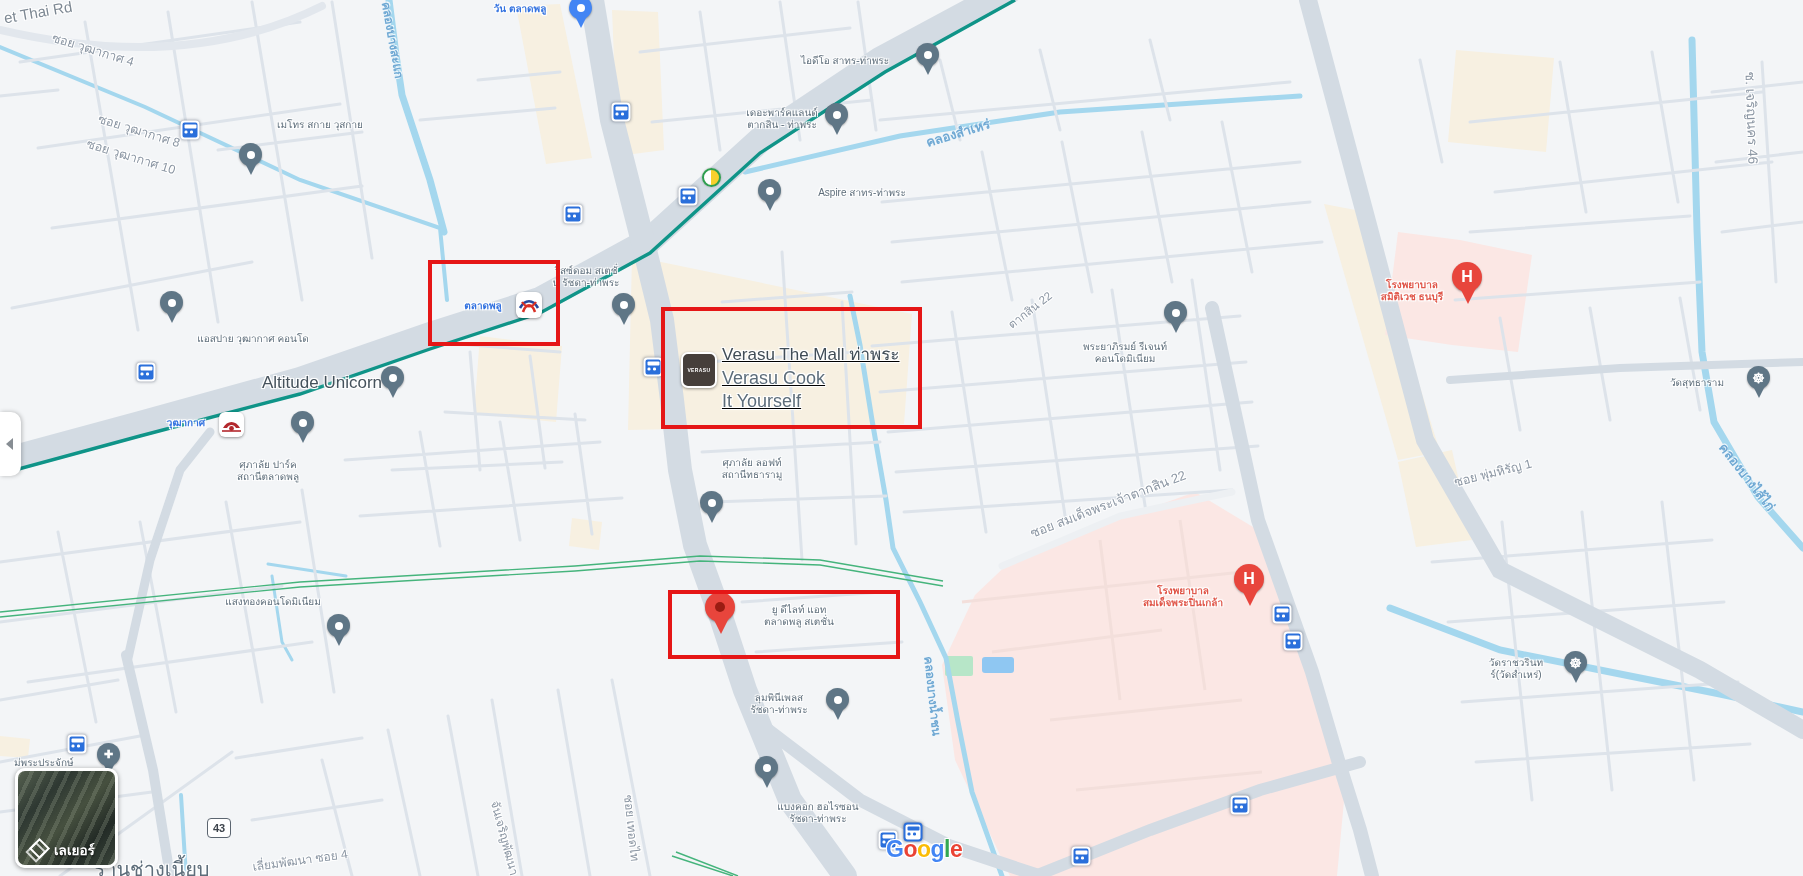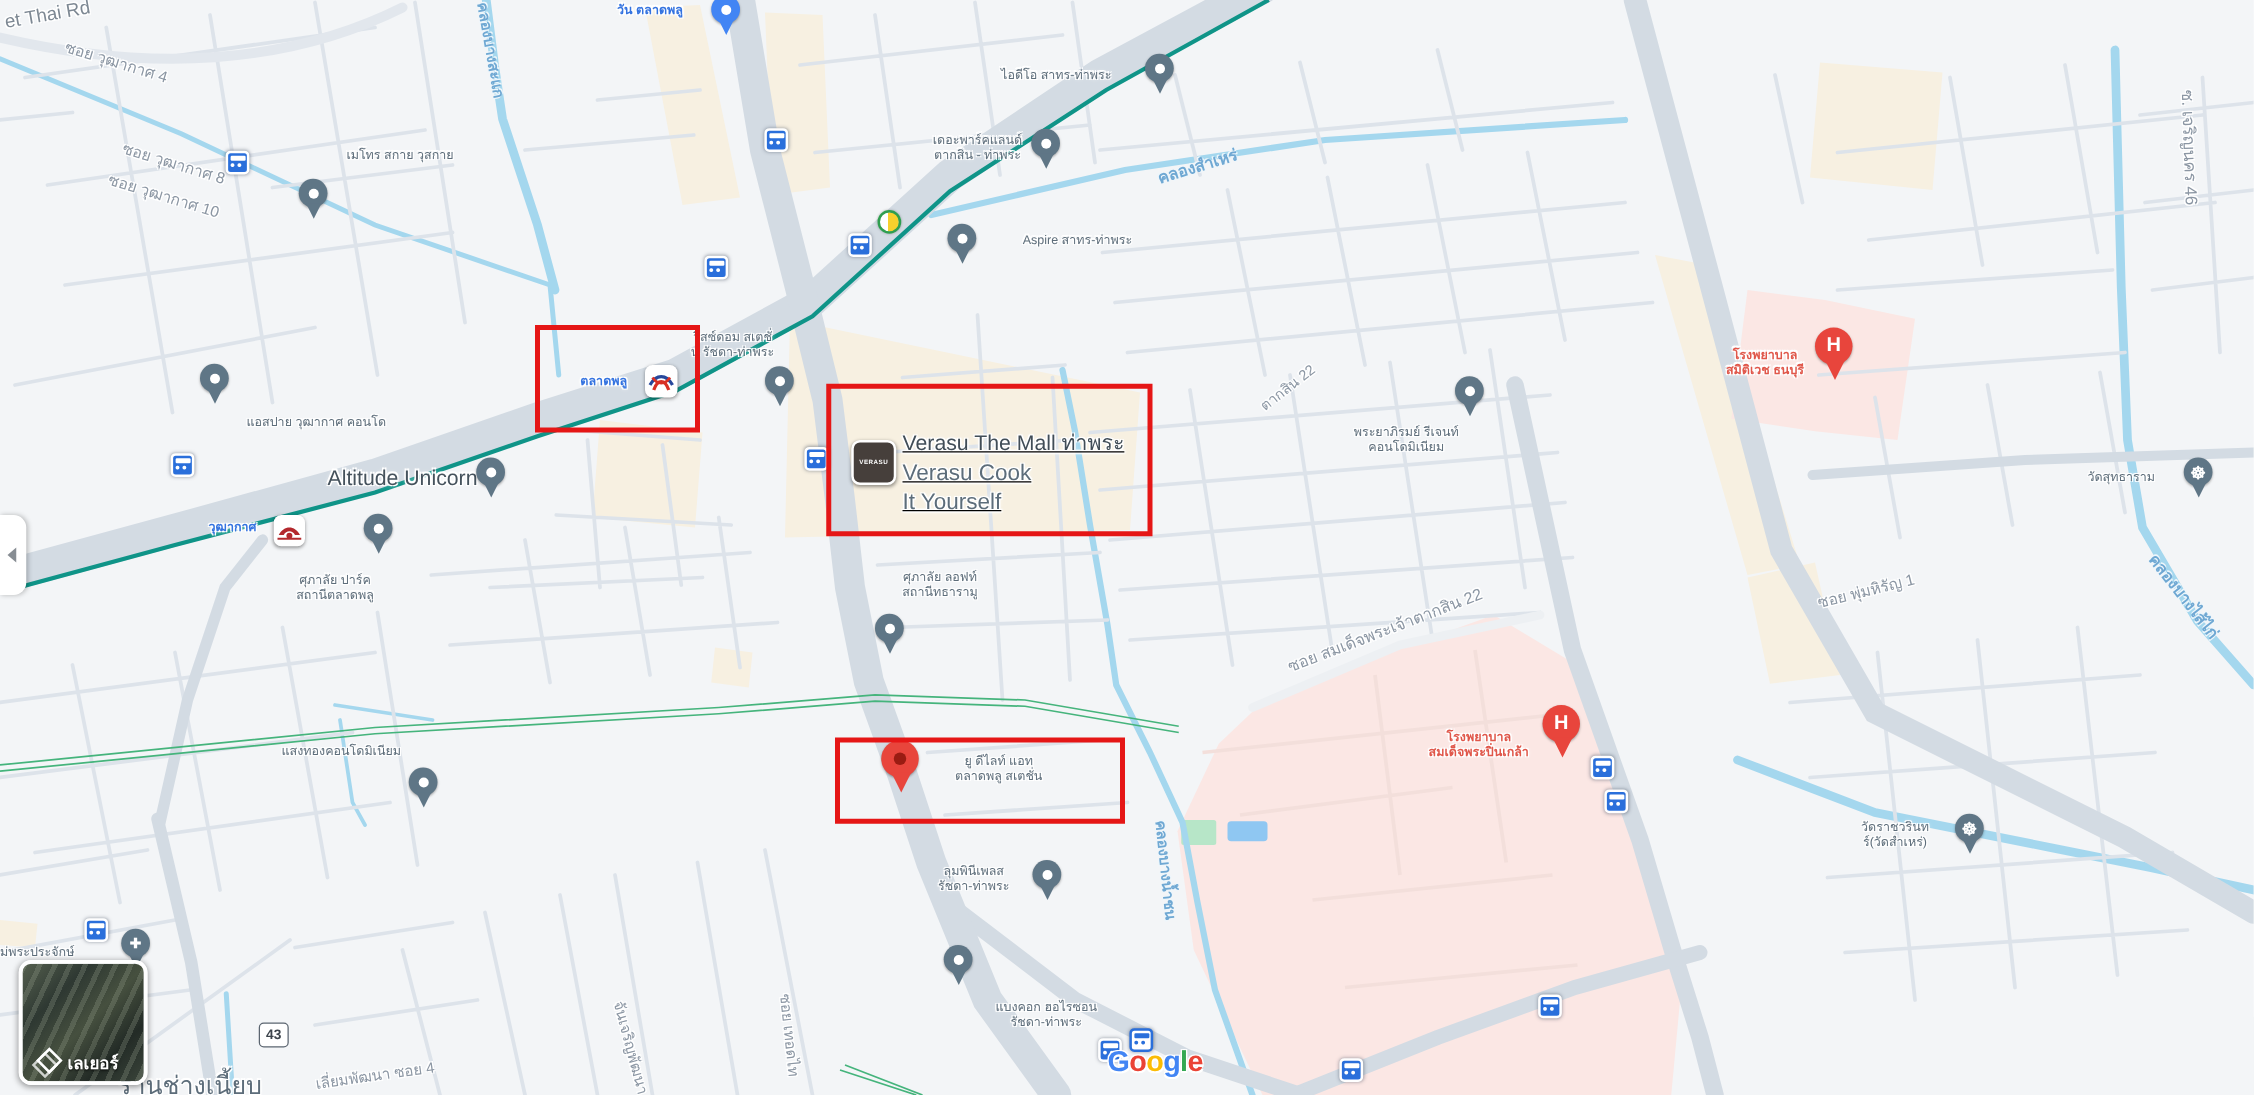--- a/index.html
+++ b/index.html
@@ -4,21 +4,21 @@
 <style>
   html,body{margin:0;padding:0;background:#fff;font-family:"Liberation Sans",sans-serif;}
   #stage{position:relative;width:1803px;height:876px;overflow:hidden;background:#f3f5f7;}
   #stage svg{position:absolute;left:0;top:0;z-index:0;}
   .lbl{position:absolute;z-index:10;transform:translate(-50%,-50%);font-size:10px;line-height:1.22;
        color:#5d6d7a;font-weight:500;text-align:center;white-space:pre-line;
        text-shadow:-1px -1px 0 #fff,1px -1px 0 #fff,-1px 1px 0 #fff,1px 1px 0 #fff,0 0 4px #fff;}
   .lbl.blue{color:#3473e0;font-weight:700;}
   .lbl.red{color:#e0574a;font-weight:700;}
   .lbl.dark{color:#45525c;font-size:17px;}
-  .lbl.leftcut{transform:translate(0,-50%);text-align:left;}
+  .lbl.leftcut{transform:translate(0,-50%);text-align:left;margin-left:14px;}
   .street{position:absolute;z-index:9;font-size:12.5px;color:#8b96a3;font-weight:500;white-space:nowrap;
        text-shadow:-1px -1px 0 #fff,1px -1px 0 #fff,-1px 1px 0 #fff,1px 1px 0 #fff;}
   .canal-lbl{position:absolute;z-index:9;font-size:13px;color:#6fa8d3;font-weight:700;white-space:nowrap;
        text-shadow:-1px -1px 0 #eef6fb,1px 1px 0 #eef6fb;}
   .pin{position:absolute;z-index:15;width:26px;height:34px;transform:translate(-50%,-100%);}
   .pin .head{position:absolute;left:1px;top:0;width:23px;height:23px;border-radius:50%;background:#5f7686;
        box-shadow:0 1px 2px rgba(0,0,0,.35);}
   .pin .head::after{content:"";position:absolute;left:7.5px;top:7.5px;width:8px;height:8px;border-radius:50%;background:#fff;}
   .pin .tail{position:absolute;left:6.5px;top:20px;width:0;height:0;border:6px solid transparent;border-bottom:0;
        border-top:12px solid #5f7686;}
@@ -174,21 +174,21 @@
   <div class="lbl blue" style="left:186px;top:423px;">วุฒากาศ</div>
   <div class="lbl" style="left:268px;top:471px;">ศุภาลัย ปาร์ค
 สถานีตลาดพลู</div>
   <div class="lbl" style="left:752px;top:469px;">ศุภาลัย ลอฟท์
 สถานีทธารามู</div>
   <div class="lbl" style="left:273px;top:602px;">แสงทองคอนโดมิเนียม</div>
   <div class="lbl" style="left:799px;top:616px;">ยู ดีไลท์ แอท
 ตลาดพลู สเตชั่น</div>
   <div class="lbl" style="left:779px;top:704px;">ลุมพินีเพลส
 รัชดา-ท่าพระ</div>
-  <div class="lbl" style="left:837px;top:813px;text-align:center;">แบงคอก ฮอไรซอน
+  <div class="lbl" style="left:818px;top:813px;text-align:center;">แบงคอก ฮอไรซอน
 รัชดา-ท่าพระ</div>
   <div class="lbl" style="left:1125px;top:353px;">พระยาภิรมย์ รีเจนท์
 คอนโดมิเนียม</div>
   <div class="lbl red" style="left:1412px;top:291px;">โรงพยาบาล
 สมิติเวช ธนบุรี</div>
   <div class="lbl" style="left:1697px;top:383px;">วัดสุทธาราม</div>
   <div class="lbl red" style="left:1183px;top:597px;">โรงพยาบาล
 สมเด็จพระปิ่นเกล้า</div>
   <div class="lbl" style="left:1516px;top:669px;">วัดราชวรินท
 ร์(วัดสำเหร่)</div>

